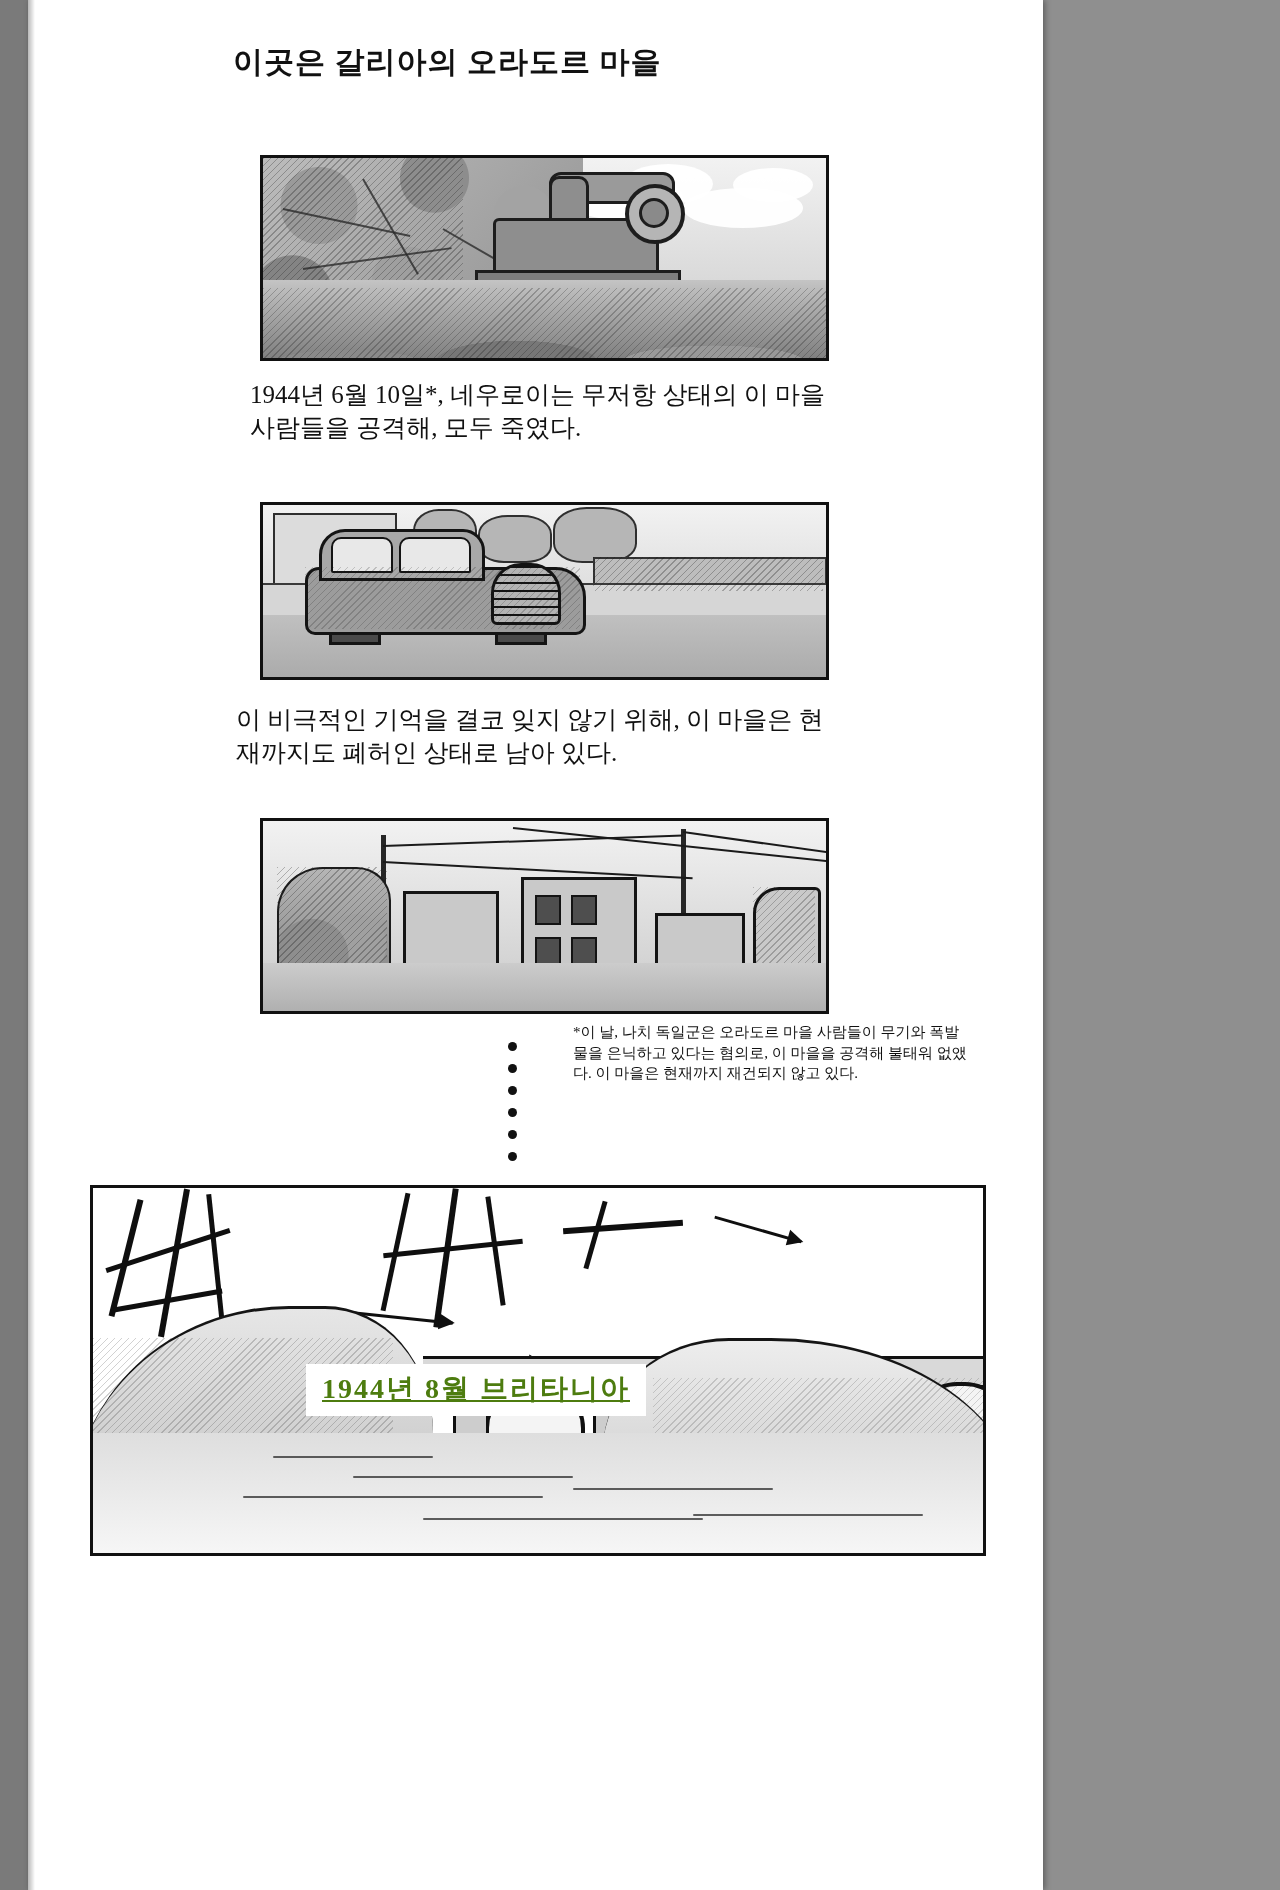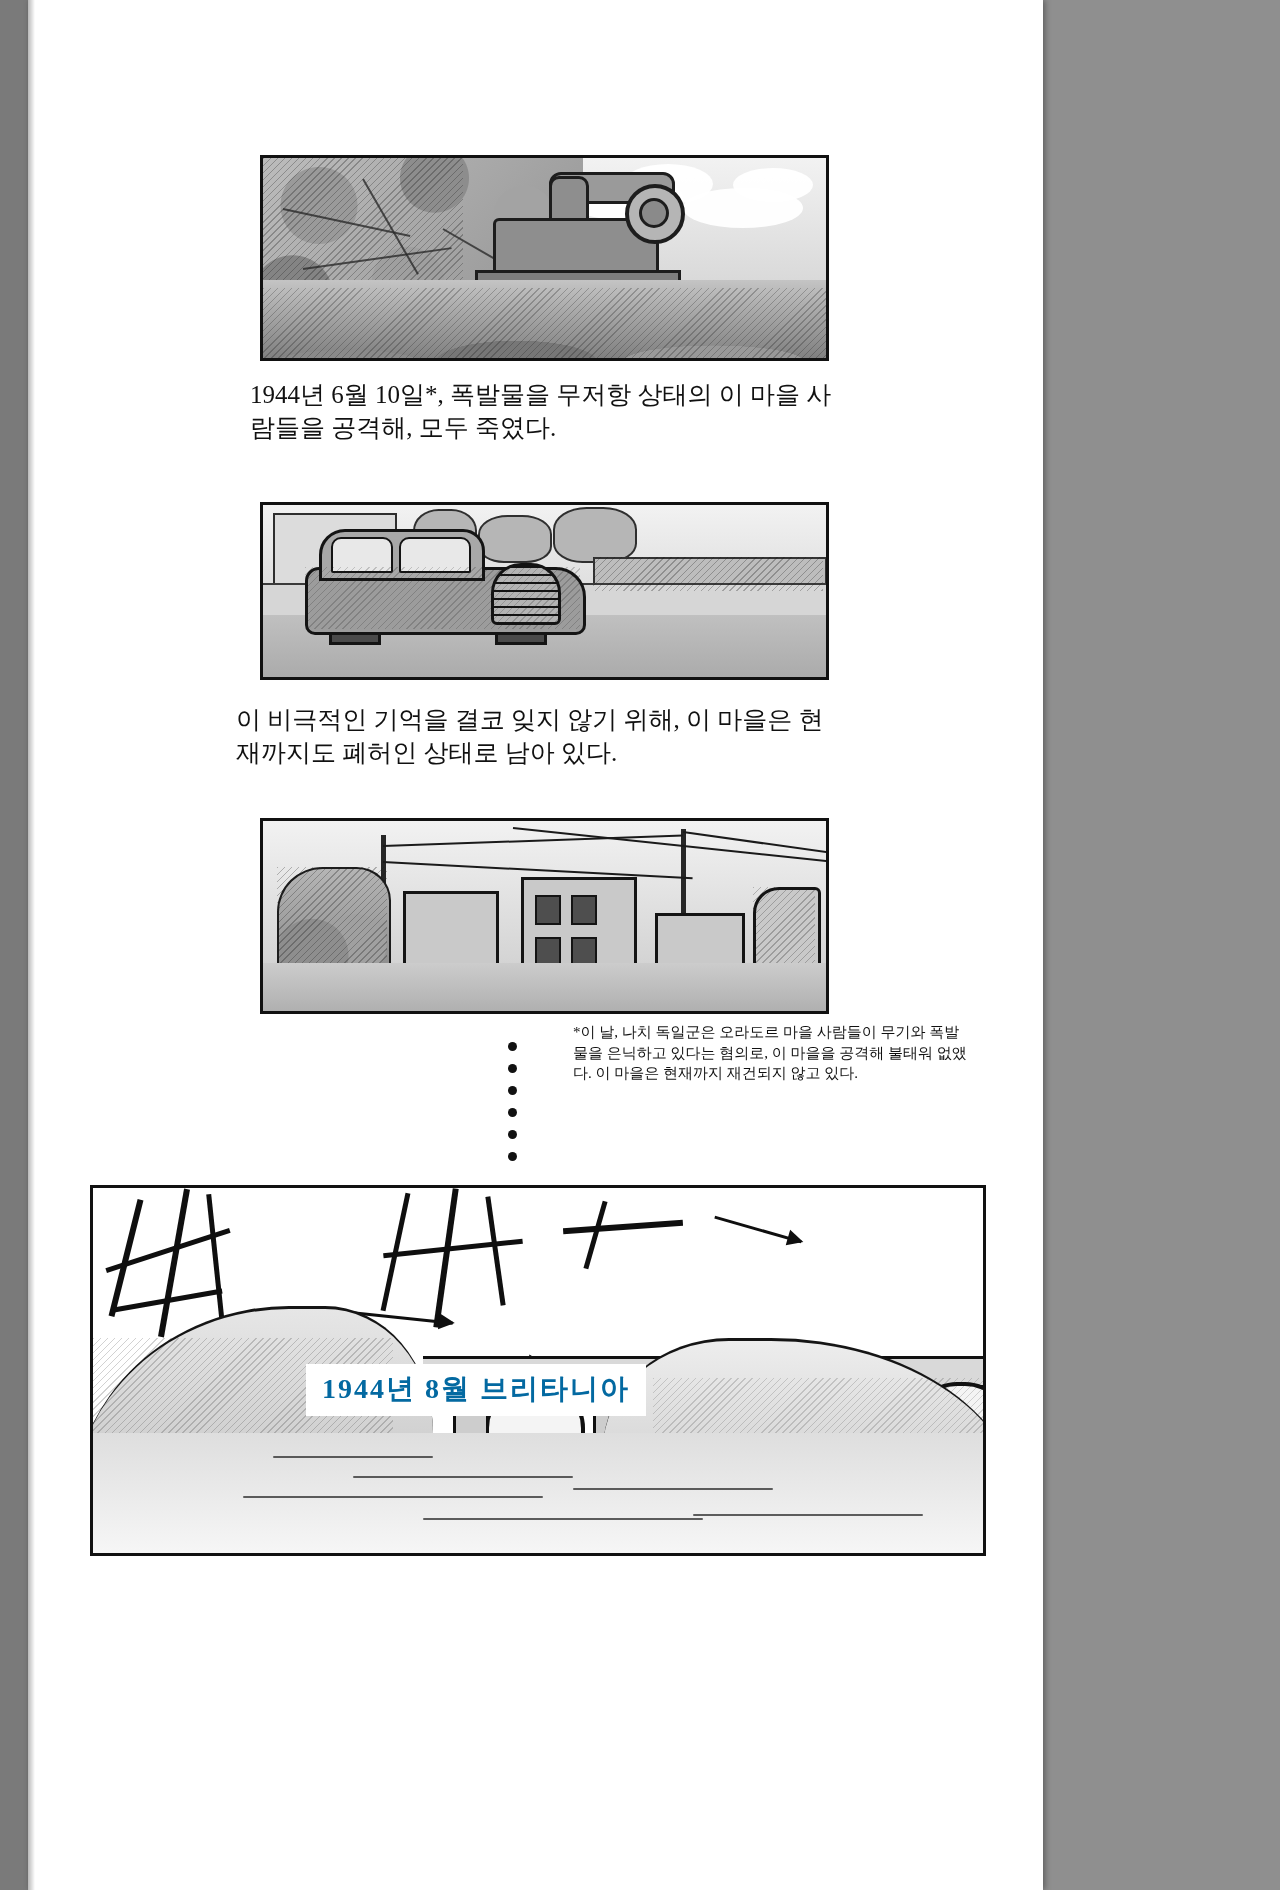--- a/index.html
+++ b/index.html
@@ -309,33 +309,35 @@
     border-top: 8px solid transparent;
     border-bottom: 8px solid transparent;
   }
   #location-label {
     position: absolute;
     left: 278px; top: 1364px;
     background: #ffffff;
     padding: 6px 16px 8px 16px;
     font-size: 28px;
     font-weight: 600;
-    color: #0369a1;
+    color: #4d7c0f;
     letter-spacing: 2px;
     white-space: nowrap;
+    text-decoration: underline;
   }
 </style>
 </head>
 <body>
 
 <div class="gutter"></div>
 <div class="right-dark"></div>
 
 <div class="page">
 
+  <div class="chapter-title">이곳은 갈리아의 오라도르 마을</div>
 
   <div class="panel" id="panel1">
     <div class="sky"></div>
 
     <div class="p1-cloud" style="left:300px; top:18px; width:120px; height:44px;"></div>
     <div class="p1-cloud" style="left:360px; top:6px; width:90px; height:40px;"></div>
     <div class="p1-cloud" style="left:420px; top:30px; width:120px; height:40px;"></div>
     <div class="p1-cloud" style="left:470px; top:10px; width:80px; height:34px;"></div>
 
     <div class="p1-rockfield"></div>
@@ -349,21 +351,21 @@
     <div class="p1-machine-arm"></div>
     <div class="p1-machine-body"></div>
     <div class="p1-wheel-outer"></div>
     <div class="p1-wheel-inner"></div>
     <div class="p1-base"></div>
 
     <div class="p1-rubble"></div>
     <div class="hatch" style="left:0px; bottom:0px; width:563px; height:70px; opacity:.45;"></div>
   </div>
 
-  <div class="caption" id="caption1">1944년 6월 10일*, 폭발물을 무저항 상태의 이 마을 사람들을 공격해, 모두 죽였다.</div>
+  <div class="caption" id="caption1">1944년 6월 10일*, 네우로이는 무저항 상태의 이 마을 사람들을 공격해, 모두 죽였다.</div>
 
   <div class="panel" id="panel2">
     <div class="sky"></div>
     <div class="p2-house"></div>
     <div class="p2-tree" style="left:150px; top:4px; width:60px; height:50px;"></div>
     <div class="p2-tree" style="left:215px; top:10px; width:70px; height:44px;"></div>
     <div class="p2-tree" style="left:290px; top:2px; width:80px; height:52px;"></div>
     <div class="p2-wall"></div>
     <div class="p2-road"></div>
     <div class="p2-ground"></div>

